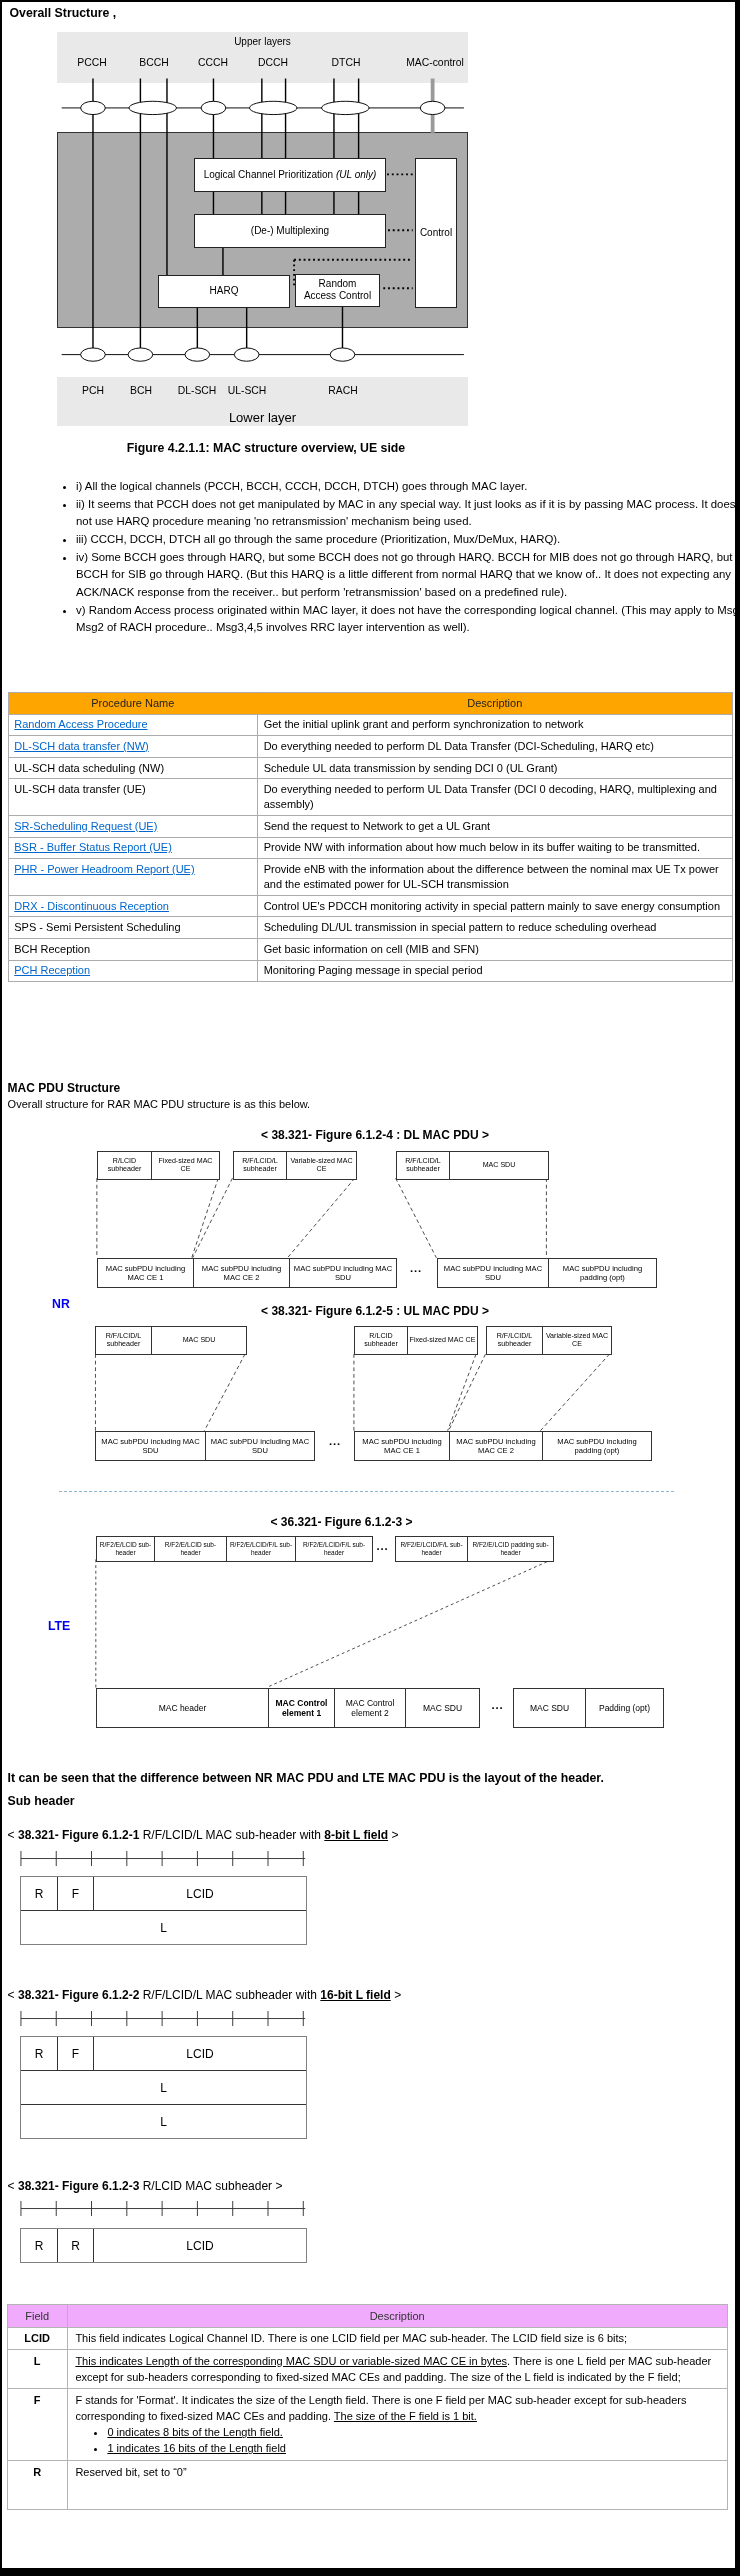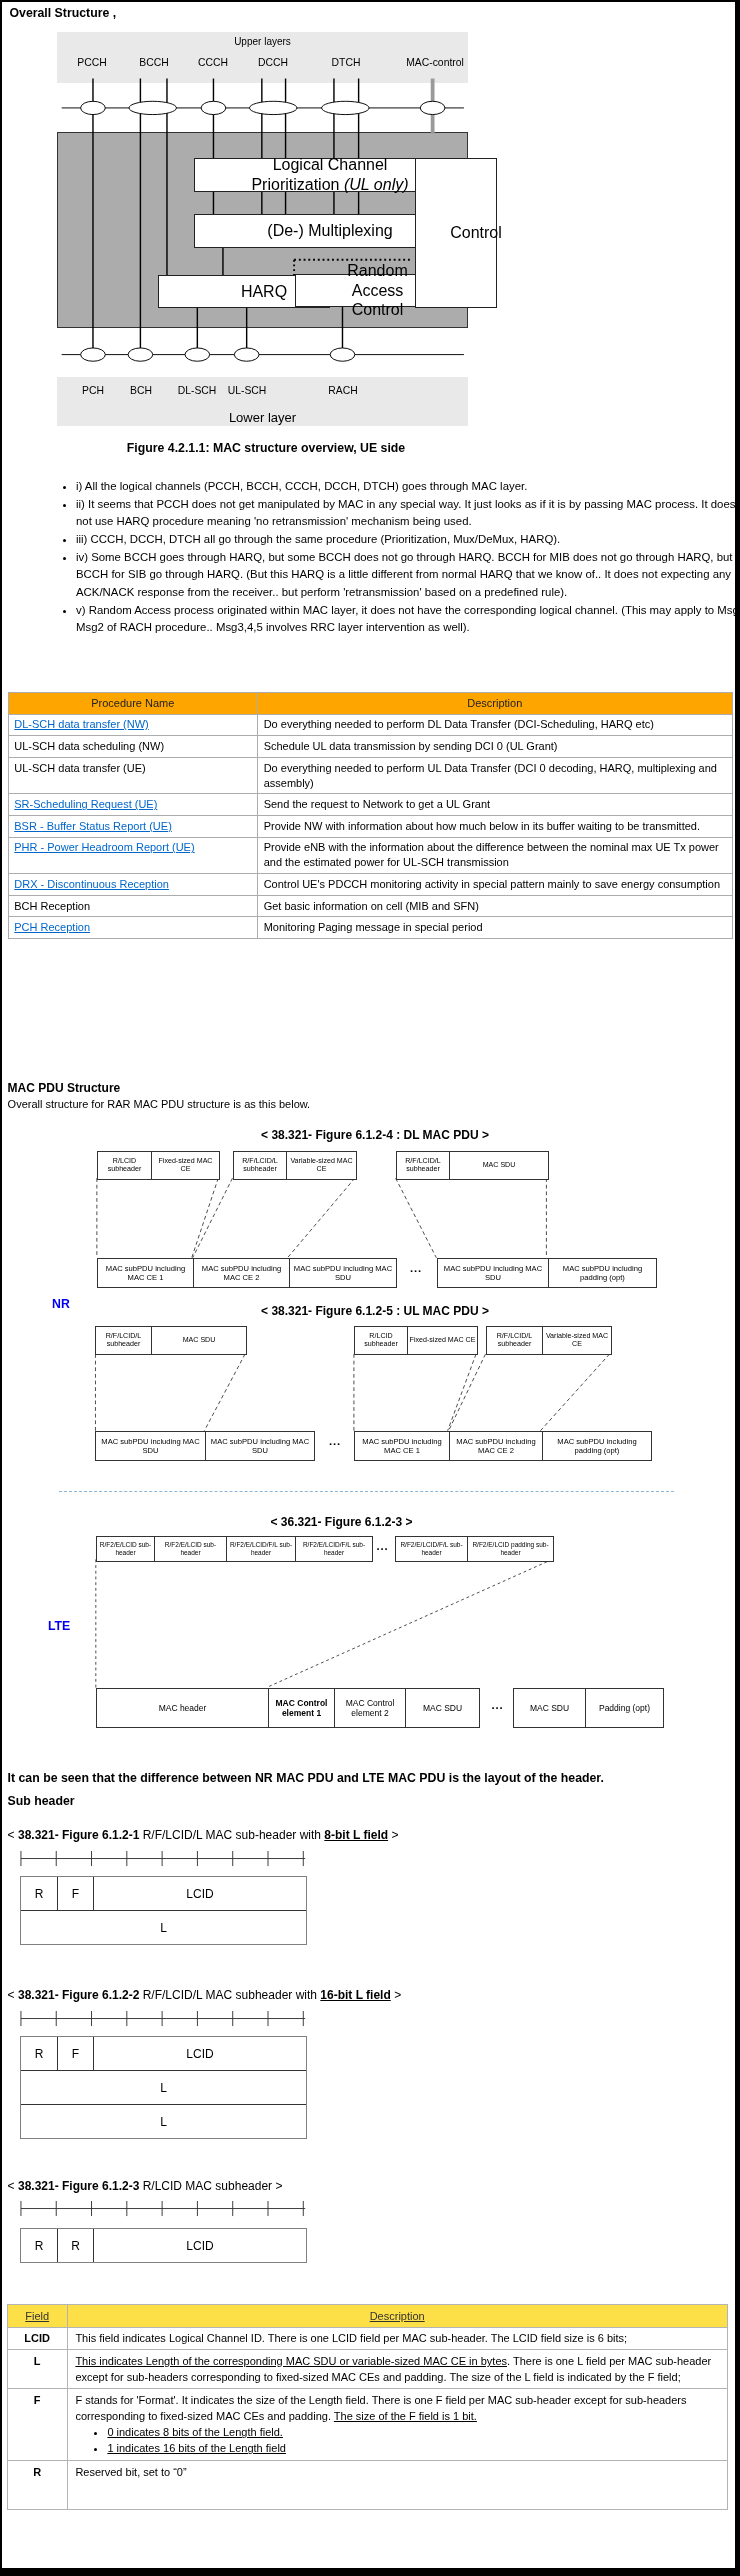--- a/index.html
+++ b/index.html
@@ -8,21 +8,21 @@
   .abs{position:absolute;}
   
   .frame{background:#000;}
   
   .h1{font-size:12.3px;font-weight:bold;}
   .body-sm{font-size:11px;}
   
   .band{background:#E9E9E9;}
   .graybox{background:#ACACAC;border:0.9px solid #333;}
   .whitebox{background:#fff;border:0.9px solid #222;display:flex;align-items:center;justify-content:center;
-            text-align:center;font-size:16px;line-height:1.2;padding-left:40px;}
+            text-align:center;font-size:10px;line-height:1.2;}
   .chan{font-size:10.4px;text-align:center;}
   .diag-caption{font-size:12.3px;font-weight:bold;text-align:center;}
   
   .bullets{margin:0;padding-left:21px;font-size:11.4px;line-height:1.55;}
   .bullets li{margin:0;}
   
   table{border-collapse:collapse;}
   .ptable{width:725px;font-size:11px;}
   .ptable th,.ptable td{border:0.9px solid #ACACAC;padding:2.8px 5.7px;line-height:15px;vertical-align:top;}
   .ptable th{background:#FFA500;color:#222;font-weight:normal;text-align:center;height:15px;}
@@ -47,21 +47,21 @@
   .sh-box{position:absolute;border:1.9px solid #808080;background:#fff;}
   .sh-row{display:flex;border-top:0.9px solid #333;}
   .sh-row:first-child{border-top:none;}
   .sh-cell{display:flex;align-items:center;justify-content:center;font-size:12px;
            border-left:0.9px solid #333;box-sizing:border-box;height:33px;}
   .sh-cell:first-child{border-left:none;}
   .sh-r{width:36px;} .sh-f{width:36px;} .sh-lcid{flex:1;}
   
   .ftable{width:721px;font-size:11px;}
   .ftable th,.ftable td{border:0.9px solid #B3B3B3;padding:2.8px 7.6px;line-height:16px;vertical-align:top;}
-  .ftable th{background:#fde047;color:#333;font-weight:normal;text-align:center;text-decoration:underline;}
+  .ftable th{background:#f0abfc;color:#333;font-weight:normal;text-align:center;}
   .ftable td.fld{width:40px;text-align:center;font-weight:bold;}
   .ftable .u{text-decoration:underline;}
   .f-bullets{margin:0.9px 0 0.9px 32px;padding:0;}
   .f-bullets li{text-decoration:underline;}
   .note-line{font-size:12.3px;font-weight:bold;}
 </style>
 </head>
 <body>
 
 <div class="abs h1" style="left:9.5px;top:5.7px;">Overall Structure ,</div>
@@ -157,20 +157,24 @@
 
 <table class="abs ptable" style="left:7.6px;top:692px;">
   <thead>
     <tr>
       <th>Procedure Name</th>
       <th>Description</th>
     </tr>
   </thead>
   <tbody>
     <tr>
+        <td class="name"><a class="plink">Random Access Procedure</a></td>
+        <td>Get the initial uplink grant and perform synchronization to network</td>
+      </tr>
+    <tr>
         <td class="name"><a class="plink">DL-SCH data transfer (NW)</a></td>
         <td>Do everything needed to perform DL Data Transfer (DCI-Scheduling, HARQ etc)</td>
       </tr>
     <tr>
         <td class="name"><span>UL-SCH data scheduling (NW)</span></td>
         <td>Schedule UL data transmission by sending DCI 0 (UL Grant)</td>
       </tr>
     <tr>
         <td class="name"><span>UL-SCH data transfer (UE)</span></td>
         <td>Do everything needed to perform UL Data Transfer (DCI 0 decoding, HARQ, multiplexing and assembly)</td>
@@ -183,20 +187,24 @@
         <td class="name"><a class="plink">BSR - Buffer Status Report (UE)</a></td>
         <td>Provide NW with information about how much below in its buffer waiting to be transmitted.</td>
       </tr>
     <tr>
         <td class="name"><a class="plink">PHR - Power Headroom Report (UE)</a></td>
         <td>Provide eNB with the information about the difference between the nominal max UE Tx power and the estimated power for UL-SCH transmission</td>
       </tr>
     <tr>
         <td class="name"><a class="plink">DRX - Discontinuous Reception</a></td>
         <td>Control UE's PDCCH monitoring activity in special pattern mainly to save energy consumption</td>
+      </tr>
+    <tr>
+        <td class="name"><span>SPS - Semi Persistent Scheduling</span></td>
+        <td>Scheduling DL/UL transmission in special pattern to reduce scheduling overhead</td>
       </tr>
     <tr>
         <td class="name"><span>BCH Reception</span></td>
         <td>Get basic information on cell (MIB and SFN)</td>
       </tr>
     <tr>
         <td class="name"><a class="plink">PCH Reception</a></td>
         <td>Monitoring Paging message in special period</td>
       </tr>
   </tbody>

